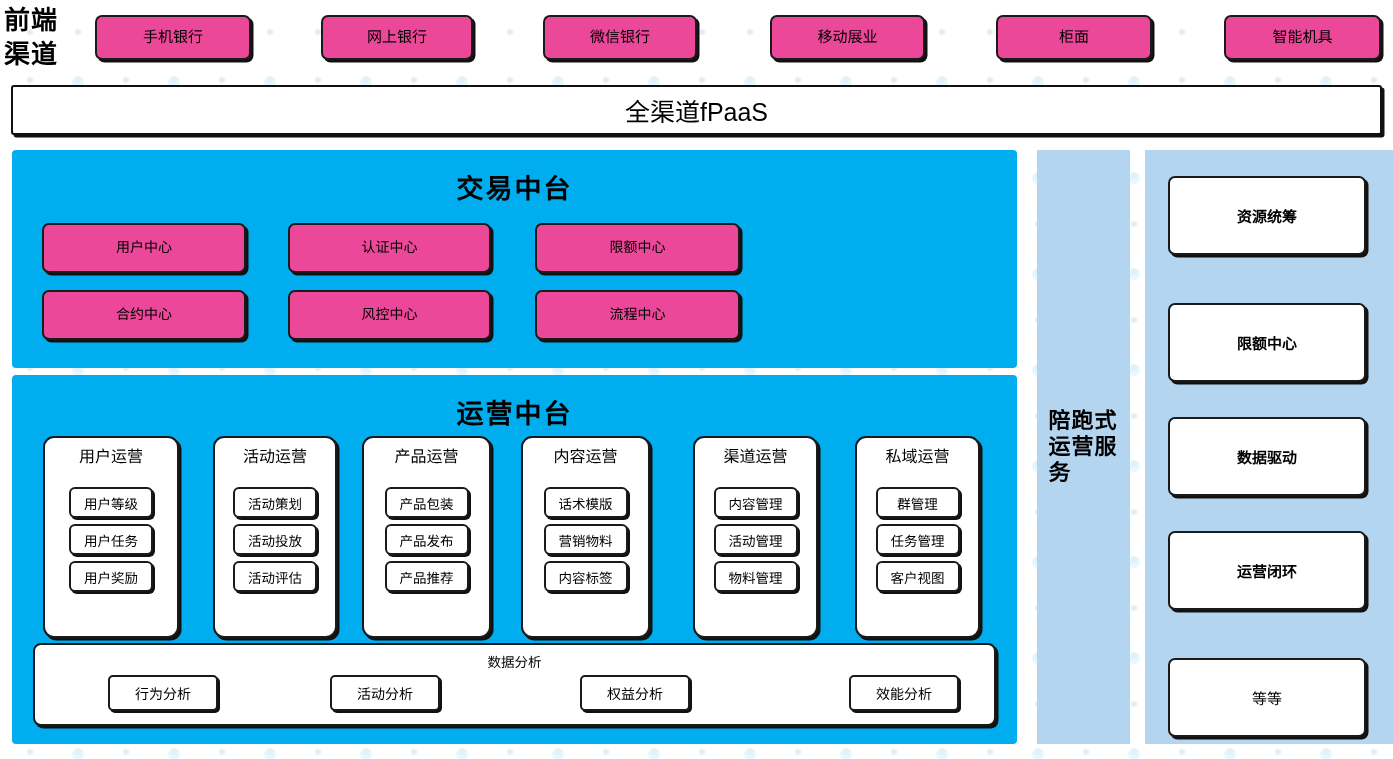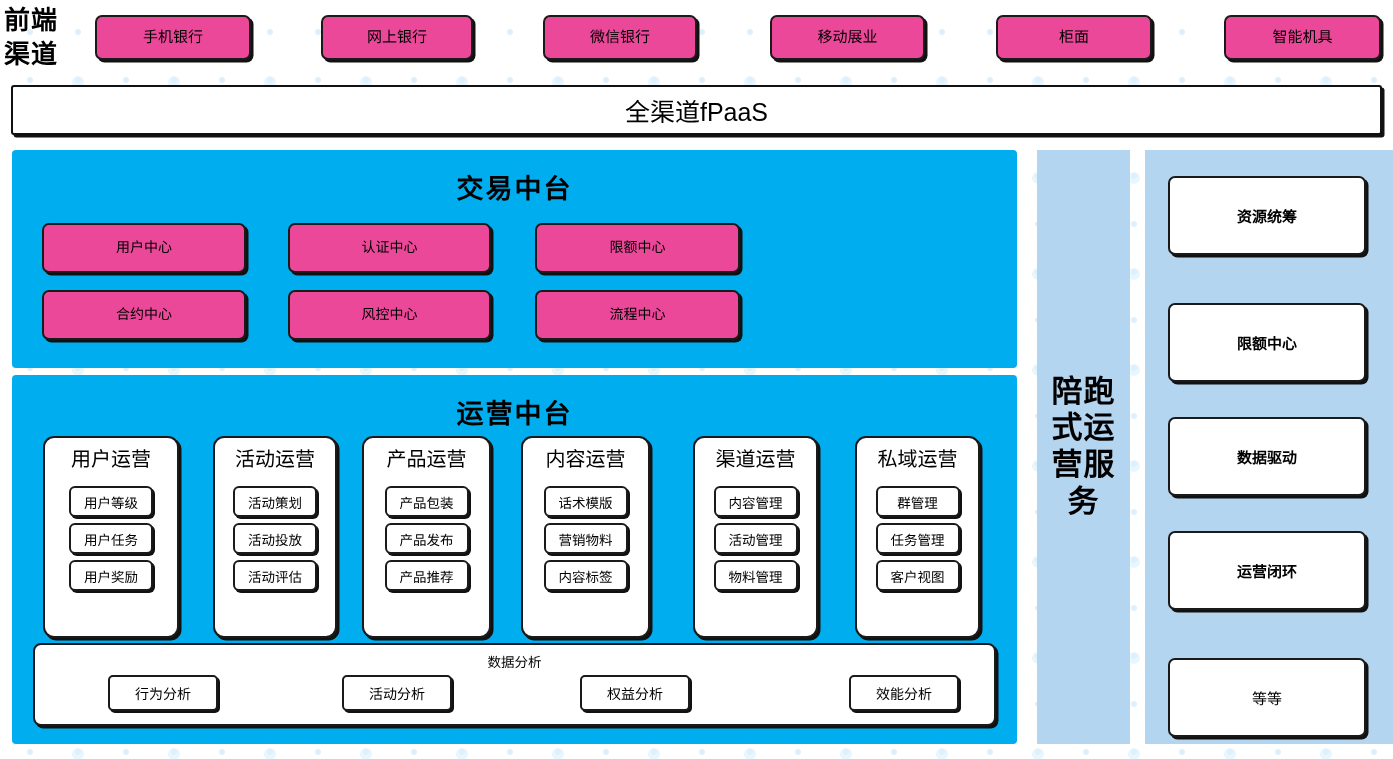--- a/index.html
+++ b/index.html
@@ -77,21 +77,21 @@
   .tbox{height:50px;font-size:14px;}
 
   
   .group{
     position:absolute;
     background:#fff;border:2.5px solid #1a1a1a;border-radius:11px;
     box-shadow:2.5px 2.5px 0 0 #111;
     display:flex;flex-direction:column;align-items:center;
     padding-top:5px;
   }
-  .group-title{font-size:20px;margin-bottom:14px;}
+  .group-title{font-size:16px;margin-bottom:20px;}
   .gitem{
     width:84px;height:31px;margin-bottom:6px;
     background:#fff;border:2.2px solid #1a1a1a;border-radius:6px;
     box-shadow:2px 2px 0 0 #111;
     display:flex;align-items:center;justify-content:center;
     font-size:13.5px;
     box-sizing:border-box;
   }
 
   
@@ -112,22 +112,22 @@
     font-size:14px;box-sizing:border-box;
   }
 
   
   #service-col{
     left:1037px;top:150px;width:93px;height:594px;
     background:#B4D5EF;
     display:flex;align-items:center;justify-content:center;
   }
   #service-text{
-    font-size:31px;font-weight:bold;line-height:1.18;
-    text-align:center;width:70px;letter-spacing:1px;
+    font-size:22px;font-weight:bold;line-height:1.18;
+    text-align:left;width:70px;letter-spacing:1px;
   }
 
   
   #right-col{
     left:1145px;top:150px;width:248px;height:594px;
     background:#B4D5EF;
   }
   .rbox{
     position:absolute;left:23px;width:198px;height:79px;
     background:#fff;border:2.5px solid #1a1a1a;border-radius:7px;
@@ -239,21 +239,21 @@
       <div class="group-title">私域运营</div>
       <div class="gitem">群管理</div>
       <div class="gitem">任务管理</div>
       <div class="gitem">客户视图</div>
     </div>
   </div>
 
   <div id="analysis">
     <div id="analysis-title">数据分析</div>
     <div class="abox" style="left:73px;text-align:center;">行为分析</div>
-    <div class="abox" style="left:307px;">活动分析</div>
+    <div class="abox" style="left:295px;">活动分析</div>
     <div class="abox" style="left:545px;">权益分析</div>
     <div class="abox" style="left:814px;">效能分析</div>
   </div>
 
   <div class="abs" id="service-col">
     <div id="service-text">陪跑式运营服务</div>
   </div>
 
   <div class="abs" id="right-col">
     <div class="rbox" style="top:26px;">资源统筹</div>

